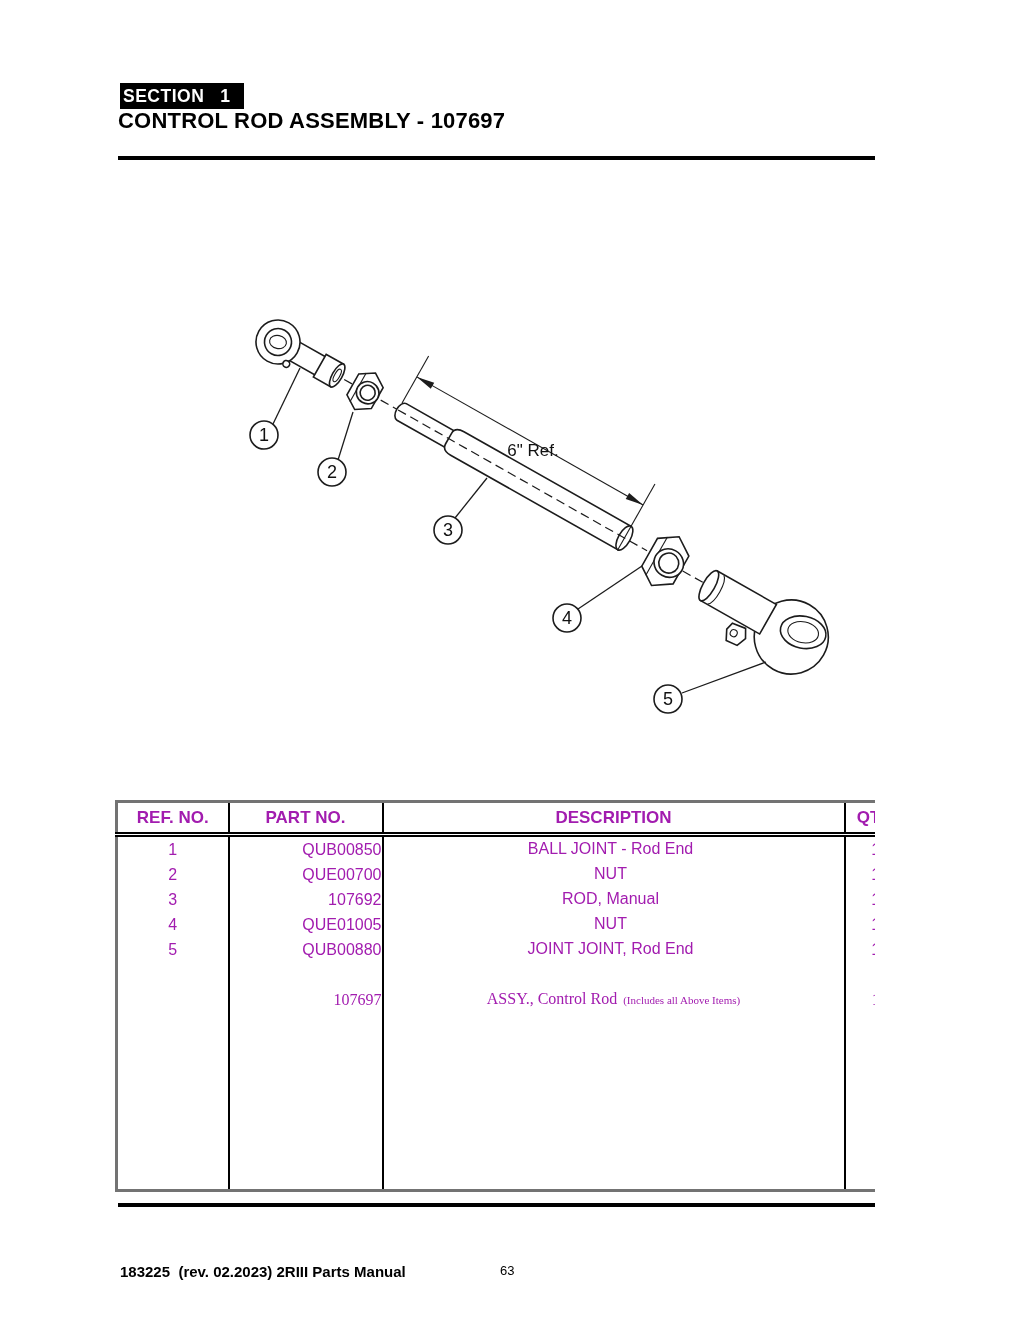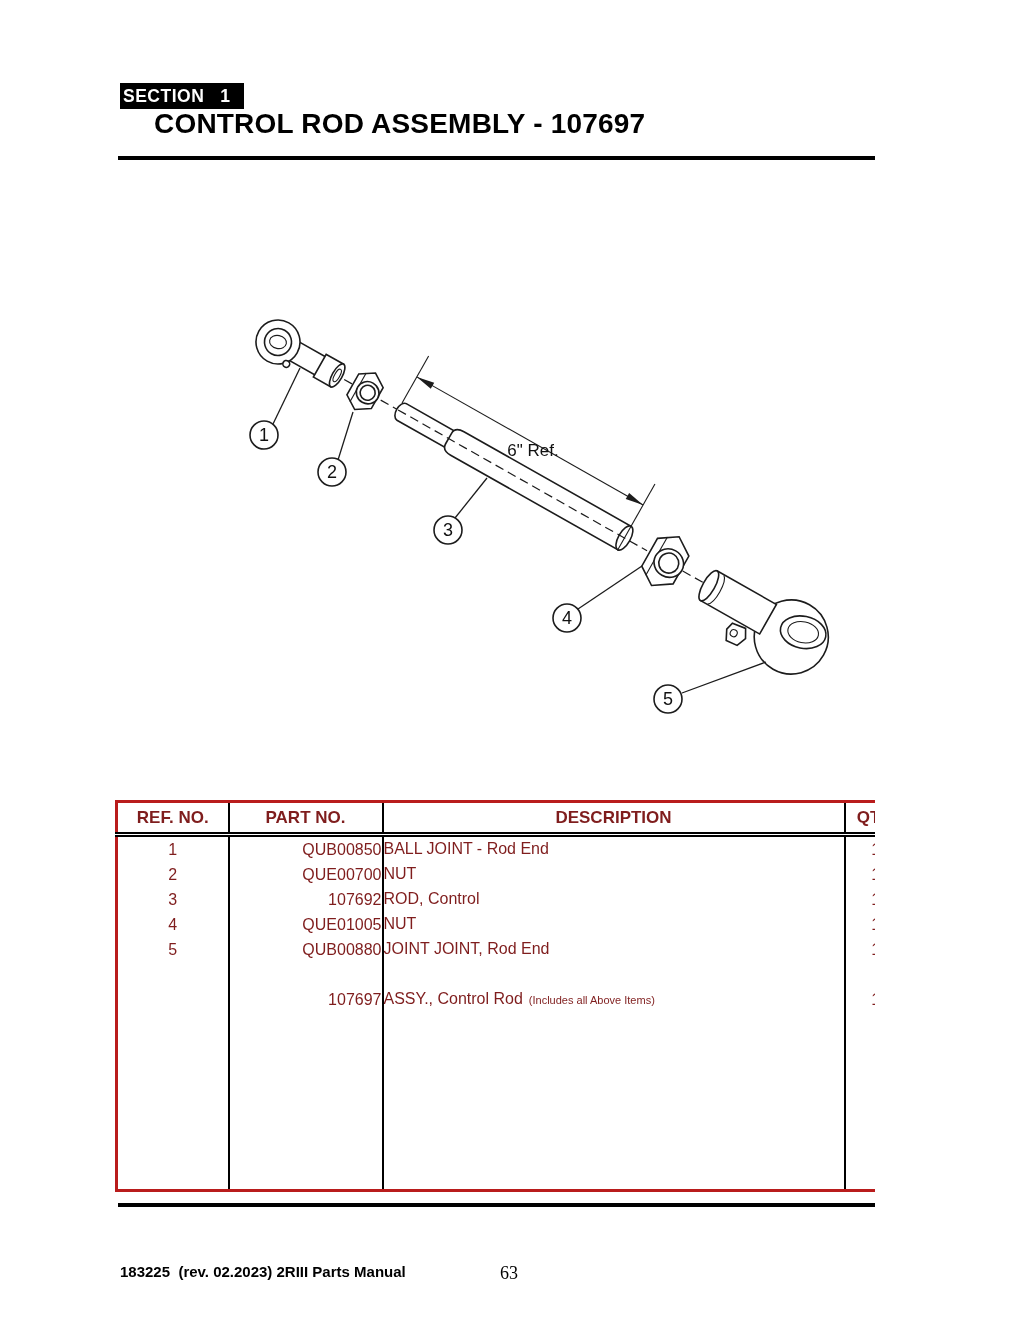--- a/index.html
+++ b/index.html
@@ -6,22 +6,22 @@
   .page {
     position:relative; width:875px; height:1325px; background:#ffffff;
     color:#000; font-family:"Liberation Sans", sans-serif; overflow:hidden;
   }
   .section-box {
     position:absolute; left:120px; top:83px; width:121px; height:26px;
     background:#000; color:#fff; font-size:17.5px; font-weight:bold;
     line-height:26px; padding-left:3px; white-space:pre; letter-spacing:0.5px;
   }
   .page-title {
-    position:absolute; left:118px; top:108px; font-size:28px; font-weight:bold;
-    letter-spacing:0.2px; white-space:nowrap;margin-left:36px;
+    position:absolute; left:118px; top:108px; font-size:22px; font-weight:bold;
+    letter-spacing:0.2px; white-space:nowrap;
   }
   .rule { position:absolute; left:118px; width:785px; height:4px; background:#000; }
   .rule-top { top:156px; }
   .rule-bottom { top:1203px; }
 
   .diagram-svg { position:absolute; left:230px; top:300px; }
   .diagram-svg .part { stroke:#1c1c1c; stroke-width:1.6; fill:#fff; }
   .diagram-svg .thin { stroke:#1c1c1c; stroke-width:1.1; fill:none; }
   .diagram-svg .dash { stroke:#1c1c1c; stroke-width:1.2; fill:none; stroke-dasharray:9 5; }
   .diagram-svg .leader { stroke:#1c1c1c; stroke-width:1.3; fill:none; }
@@ -29,45 +29,45 @@
   .diagram-svg .arrow { fill:#1c1c1c; stroke:none; }
   .diagram-svg text {
     font-family:"Liberation Sans", sans-serif; fill:#111; stroke:none;
   }
   .diagram-svg .callout-num { font-size:18px; text-anchor:middle; }
   .diagram-svg .dim-text { font-size:17px; text-anchor:middle; }
 
   table.parts {
     position:absolute; left:115px; top:800px; width:791px;
     border-collapse:collapse; table-layout:fixed;
-    border:3px solid #b91c1c; font-size:16px; color:#7f1d1d;
+    border:3px solid #737373; font-size:16px; color:#a21caf;
   }
   table.parts th {
     border-bottom:5px double #000; border-right:2px solid #000;
     height:29px; padding:0; font-size:17px; font-weight:bold; text-align:center;
   }
   table.parts th:last-child { border-right:0; }
   table.parts td {
     border-right:2px solid #000; height:23px; line-height:23px; padding:0;
     vertical-align:middle; overflow:hidden; white-space:nowrap;
   }
   table.parts td:last-child { border-right:0; }
   td.c-ref { text-align:center; }
   td.c-part { padding-left:11px;text-align:right; }
-  td.c-desc { padding-left:13px; }
+  td.c-desc { padding-left:13px;text-align:center; }
   td.c-qty { text-align:center; }
-  tr.assy-row td { height:28px; line-height:28px; }
+  tr.assy-row td { height:28px; line-height:28px;font-family:Liberation Serif, serif; }
   tr.filler-row td { height:175px; }
   .note { font-size:11px; margin-left:6px; }
 
   .footer-left {
     position:absolute; left:120px; top:1263px; font-size:15px; white-space:pre;font-weight:bold;
   }
   .footer-page {
-    position:absolute; left:500px; top:1263px; font-size:18px;font-family:Liberation Serif, serif;
+    position:absolute; left:500px; top:1263px; font-size:13px;
   }
 </style>
 </head>
 <body>
 
 <div class="page">
 
   <div class="section-box">SECTION   1</div>
   <div class="page-title">CONTROL ROD ASSEMBLY - 107697</div>
   <div class="rule rule-top"></div>
@@ -184,21 +184,21 @@
       </tr>
       <tr>
         <td class="c-ref">2</td>
         <td class="c-part">QUE00700</td>
         <td class="c-desc"><span>NUT</span><span class="note"></span></td>
         <td class="c-qty">1</td>
       </tr>
       <tr>
         <td class="c-ref">3</td>
         <td class="c-part">107692</td>
-        <td class="c-desc"><span>ROD, Control</span><span class="note"></span></td>
+        <td class="c-desc"><span>ROD, Manual</span><span class="note"></span></td>
         <td class="c-qty">1</td>
       </tr>
       <tr>
         <td class="c-ref">4</td>
         <td class="c-part">QUE01005</td>
         <td class="c-desc"><span>NUT</span><span class="note"></span></td>
         <td class="c-qty">1</td>
       </tr>
       <tr>
         <td class="c-ref">5</td>

